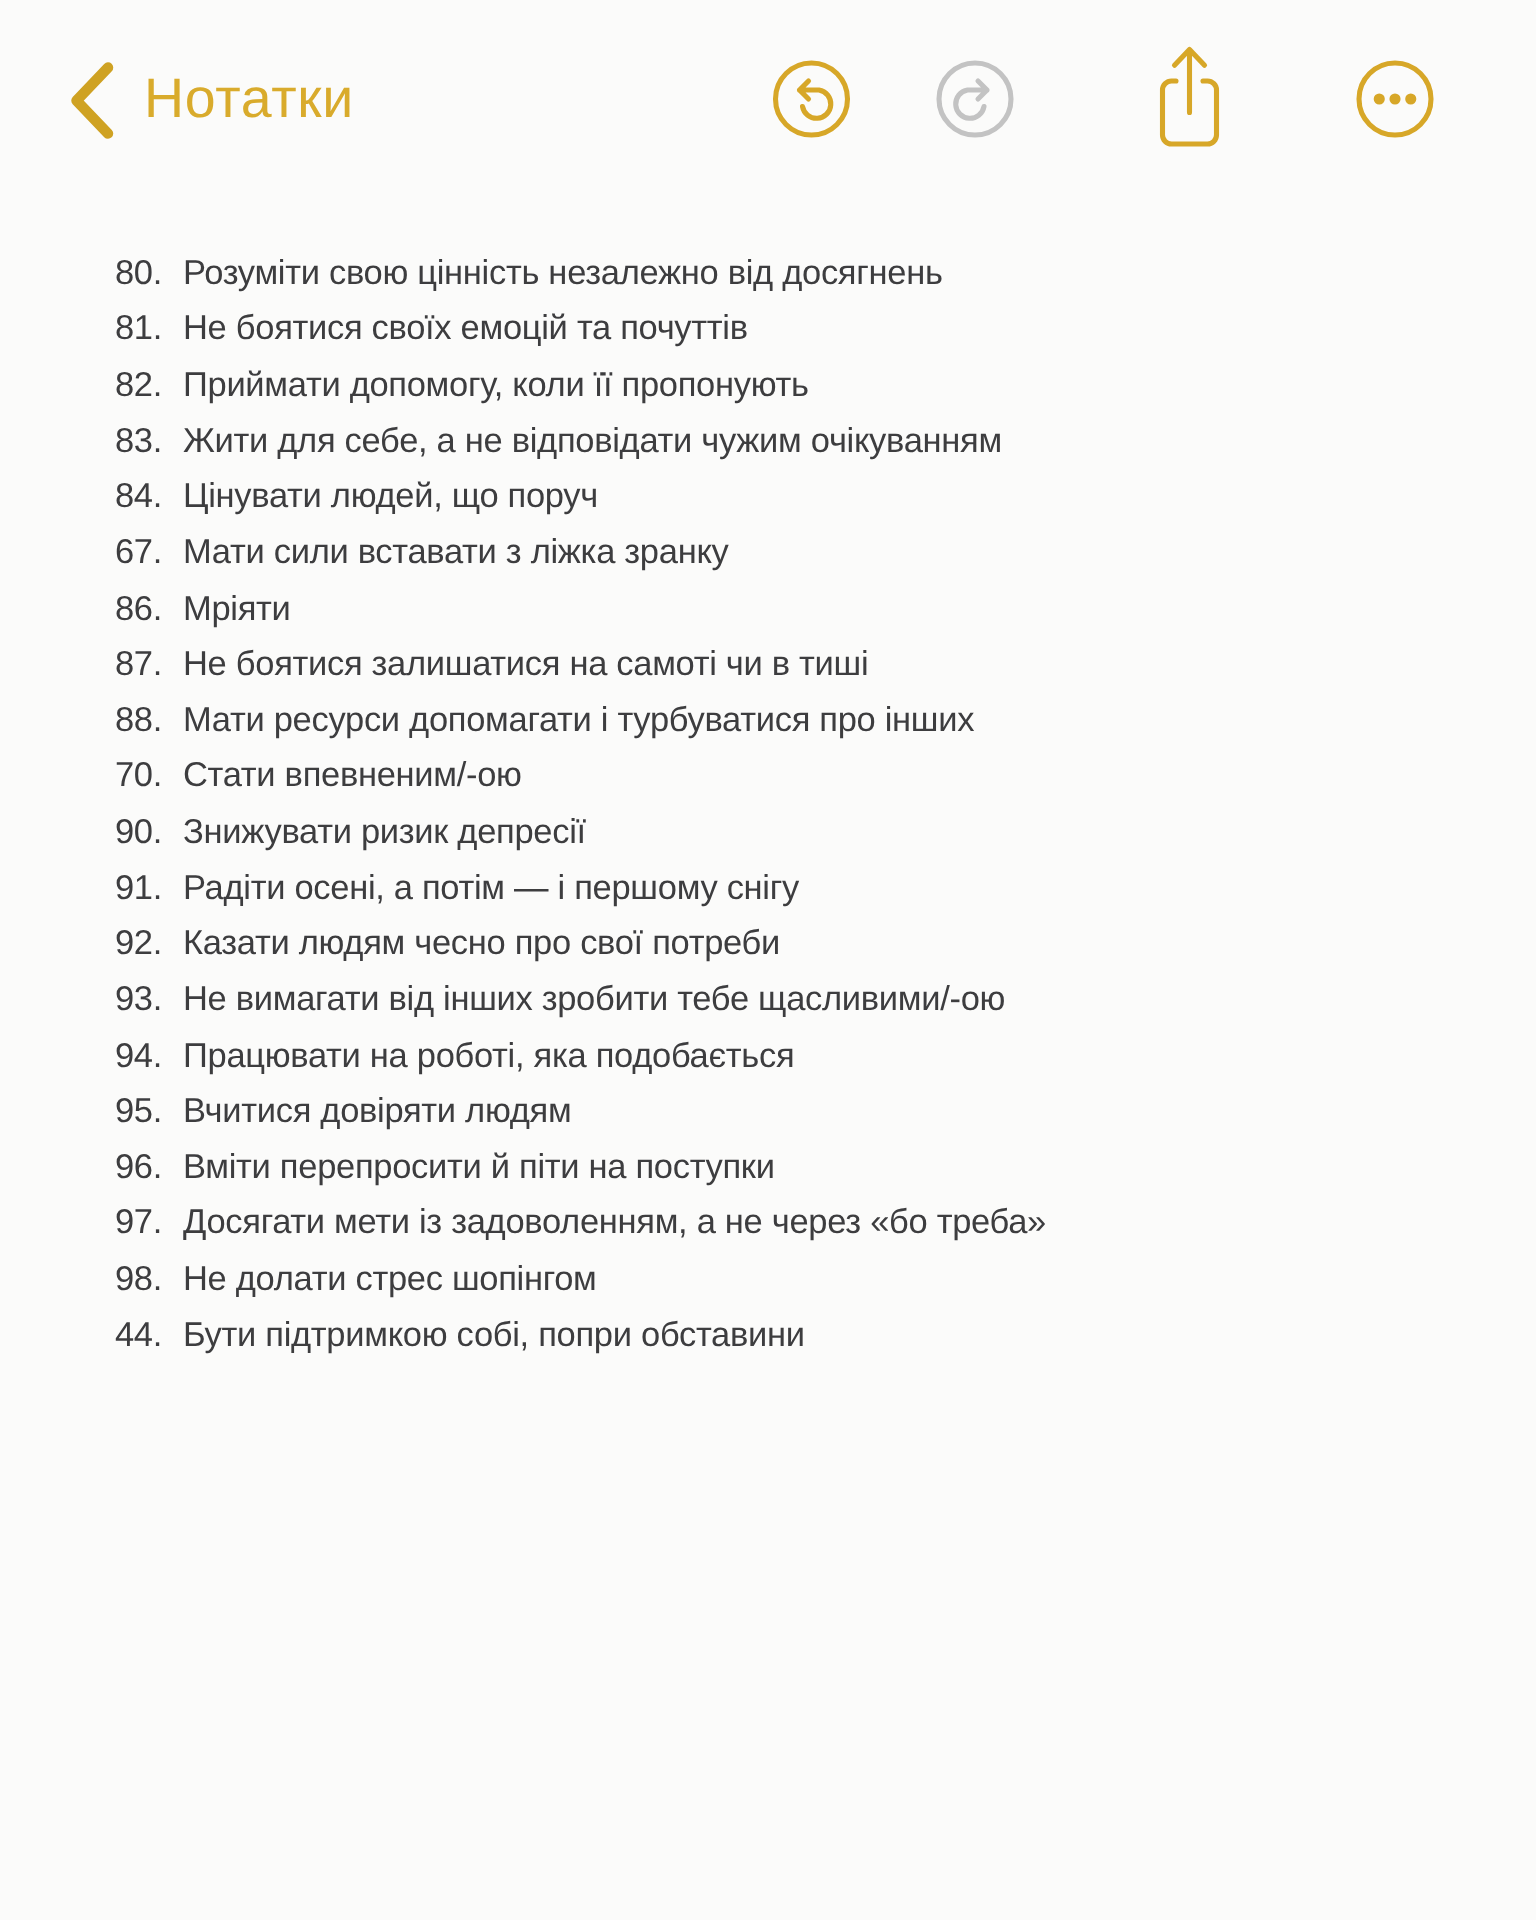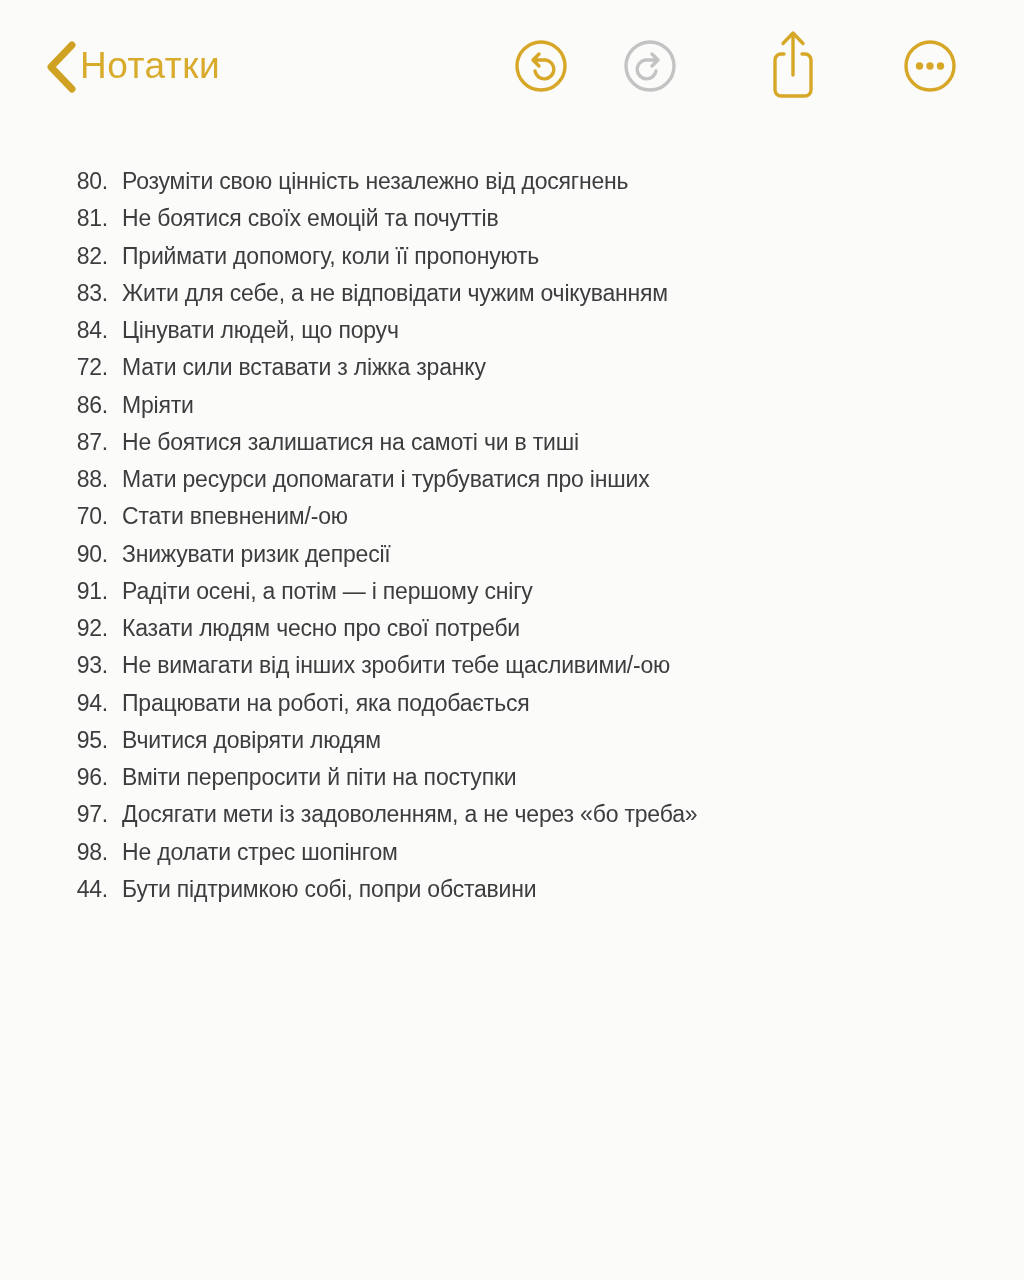--- a/index.html
+++ b/index.html
@@ -13,21 +13,21 @@
   }
 
   
   .back-button {
     position: absolute;
     left: 44px;
     top: 38px;
     height: 58px;
     display: flex;
     align-items: center;
-    gap: 2px;
+    gap: 18px;
     color: #d7a728;
     cursor: pointer;
   }
   .back-button .chevron { display: block; }
   .back-label {
     font-size: 37px;
     letter-spacing: 0.5px;
     color: #d9ab2c;
     line-height: 1;
     padding-bottom: 4px;
@@ -141,21 +141,21 @@
       </li>
       <li class="note-item">
         <span class="num">83.</span>
         <span class="text">Жити для себе, а не відповідати чужим очікуванням</span>
       </li>
       <li class="note-item">
         <span class="num">84.</span>
         <span class="text">Цінувати людей, що поруч</span>
       </li>
       <li class="note-item">
-        <span class="num">72.</span>
+        <span class="num">67.</span>
         <span class="text">Мати сили вставати з ліжка зранку</span>
       </li>
       <li class="note-item">
         <span class="num">86.</span>
         <span class="text">Мріяти</span>
       </li>
       <li class="note-item">
         <span class="num">87.</span>
         <span class="text">Не боятися залишатися на самоті чи в тиші</span>
       </li>

